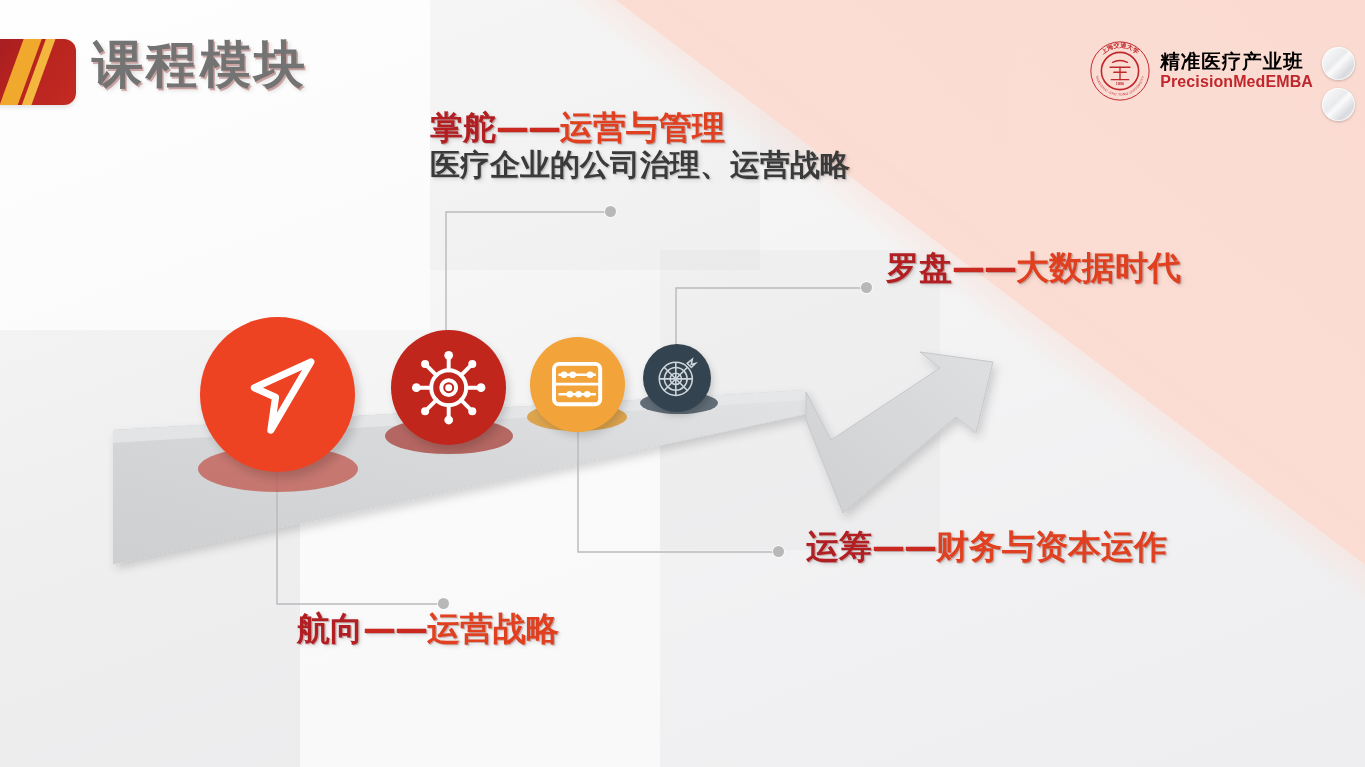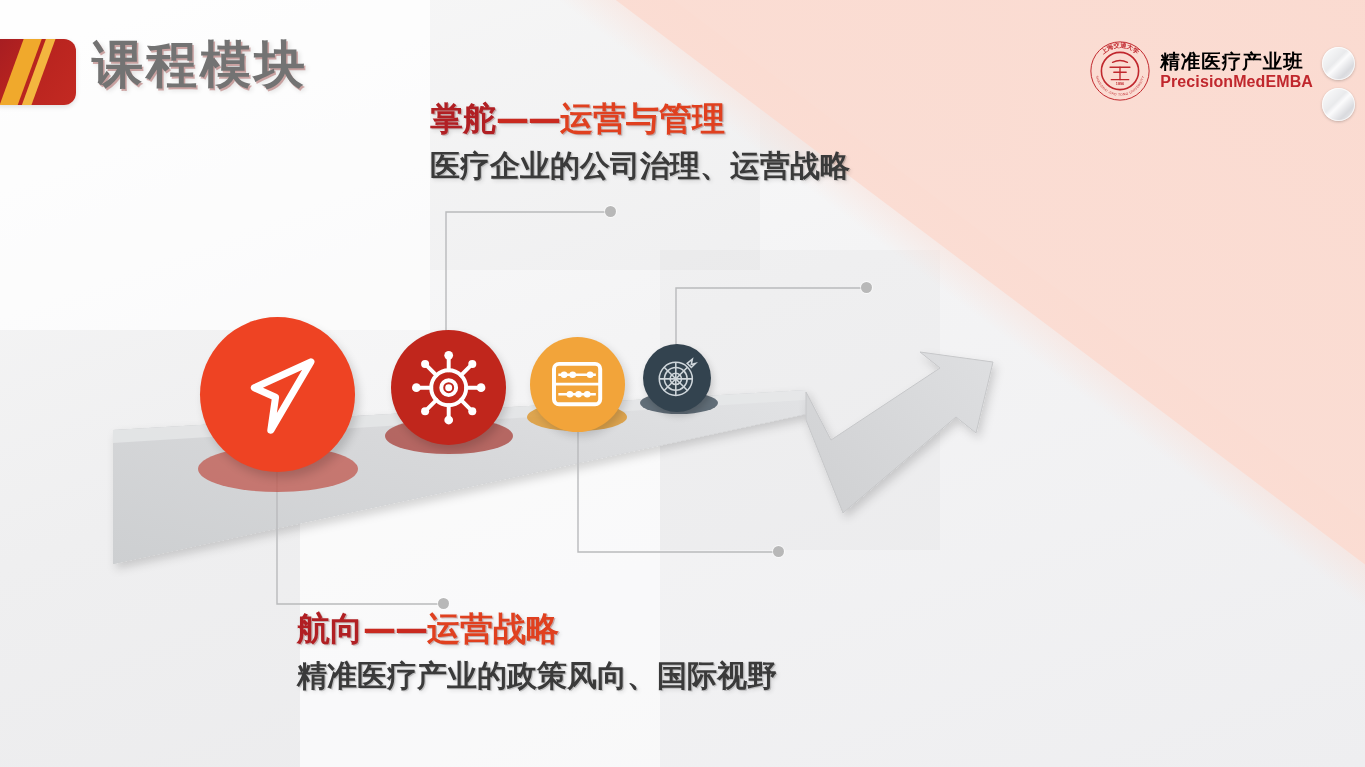--- a/index.html
+++ b/index.html
@@ -77,21 +77,21 @@
   .callout .head{
     font-size:33px;font-weight:bold;line-height:1.12;white-space:nowrap;
     font-family:"DejaVu Sans","Liberation Sans",sans-serif;
     text-shadow:1.2px 1.2px 0 rgba(120,30,25,.28), 2px 2px 4px rgba(0,0,0,.14);
   }
   .callout .head .kw{color:#b11f23;}
   .callout .head .dash{color:#c9291f;letter-spacing:-1px;}
   .callout .head .tail{color:#e0401f;}
   .callout .sub{
     font-size:30px;font-weight:bold;color:#3a3a3a;line-height:1.2;white-space:nowrap;
-    margin-top:10px;font-family:"DejaVu Sans","Liberation Sans",sans-serif;
+    margin-top:0;font-family:"DejaVu Sans","Liberation Sans",sans-serif;
     text-shadow:1.2px 1.2px 0 rgba(0,0,0,.16), 2px 2px 4px rgba(0,0,0,.12);
   }
   .dot{position:absolute;width:11px;height:11px;border-radius:50%;
        background:#b8b8b8;box-shadow:0 0 0 1px rgba(255,255,255,.6);}
 </style>
 </head>
 <body>
 
 <div id="slide">
 
@@ -251,33 +251,38 @@
         <circle cx="48" cy="52" r="11"></circle>
         <line x1="48" y1="20" x2="48" y2="84"></line>
         <line x1="16" y1="52" x2="80" y2="52"></line>
         <line x1="25" y1="29" x2="71" y2="75"></line>
         <line x1="71" y1="29" x2="25" y2="75"></line>
       </g>
       <path d="M70 22 l10 -8 l-2 10 l8 -2 l-8 8 z" fill="none" stroke="#cfd6db" stroke-width="3"></path>
     </svg>
   </div>
 
-  <div class="callout" style="left:430px;top:101px;">
+  <div class="callout" style="left:430px;top:110px;">
     <div class="head">
       <span class="kw">掌舵</span><span class="dash">——</span><span class="tail">运营与管理</span>
     </div>
     <div class="sub">医疗企业的公司治理、运营战略</div>
   </div>
 
   <div class="callout" style="left:886px;top:250px;">
+    <div class="head">
+      <span class="kw">罗盘</span><span class="dash">——</span><span class="tail">大数据时代</span>
+    </div>
   </div>
 
   <div class="callout" style="left:806px;top:529px;">
+    <div class="head">
+      <span class="kw">运筹</span><span class="dash">——</span><span class="tail">财务与资本运作</span>
+    </div>
   </div>
 
   <div class="callout" style="left:297px;top:611px;">
     <div class="head">
       <span class="kw">航向</span><span class="dash">——</span><span class="tail">运营战略</span>
     </div>
-    <div class="sub">精准医疗产业的政策风向、国际视野</div>
   </div>
 
 </div>
 
 </body></html>

